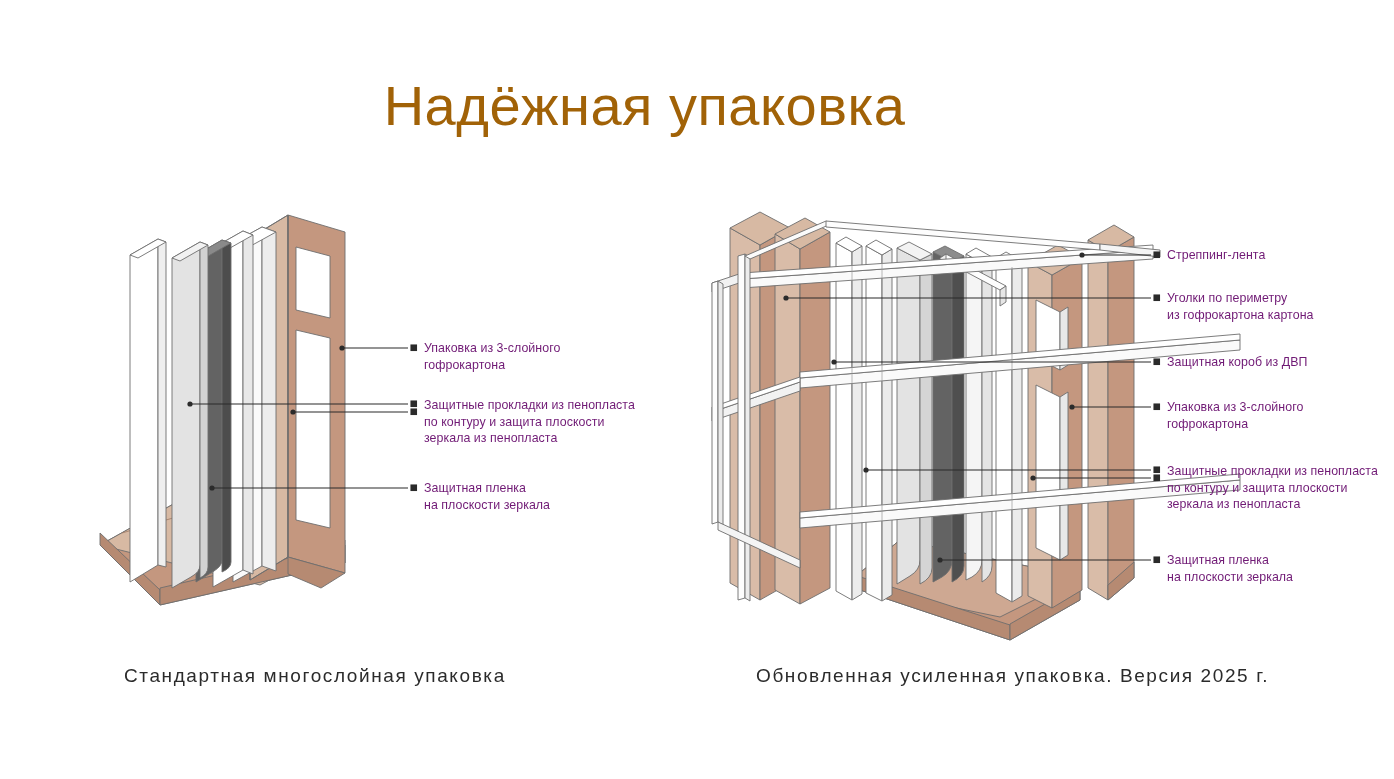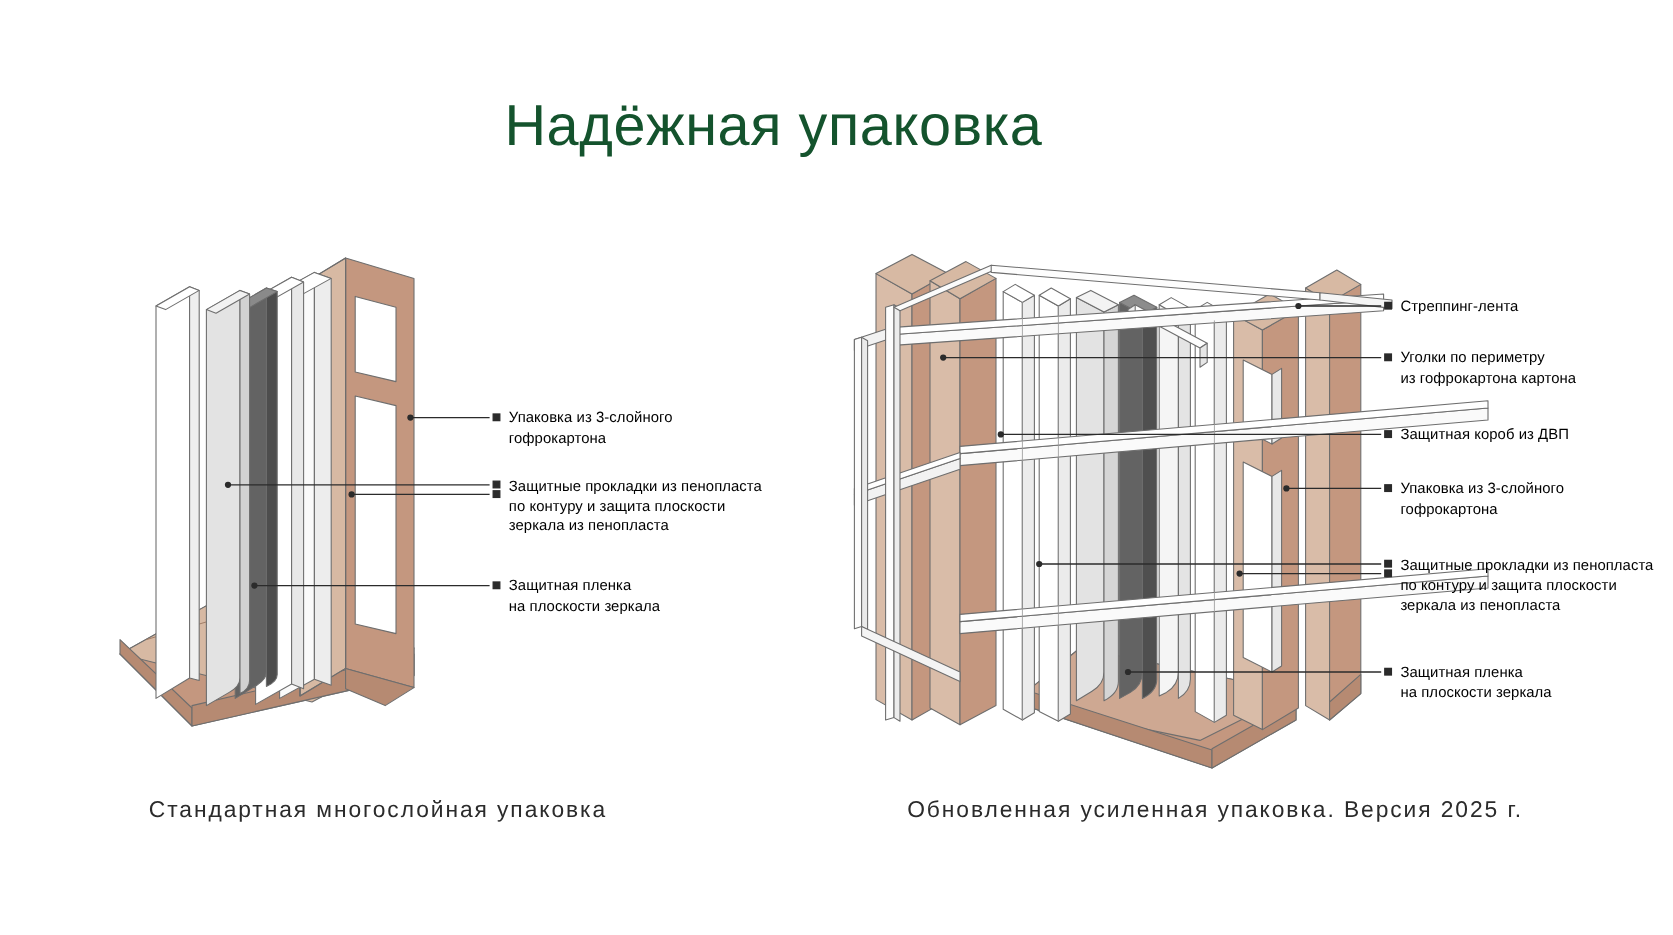--- a/index.html
+++ b/index.html
@@ -16,25 +16,25 @@
     -webkit-font-smoothing: antialiased;
   }
 
   
   #page-title {
     position: absolute;
     top: 74px;
     left: 0;
     width: 1289px;
     text-align: center;
-    font-size: 48px;
+    font-size: 56px;
     line-height: 64px;
     font-weight: 400;
     letter-spacing: 0.5px;
-    color: #14532d;
+    color: #a16207;
     font-family: "Liberation Sans", "DejaVu Sans", sans-serif;
   }
 
   
   .figure-caption {
     position: absolute;
     font-size: 19px;
     line-height: 24px;
     letter-spacing: 1.6px;
     color: #2b2b2b;
@@ -44,21 +44,21 @@
     margin-left: 46px;
   }
   #caption-left  { left: 78px;  top: 664px; }
   #caption-right { left: 710px; top: 664px; }
 
   
   .callout {
     position: absolute;
     font-size: 12.4px;
     line-height: 16.5px;
-    color: #000000;
+    color: #701a75;
     font-weight: 400;
     white-space: pre-line;
     letter-spacing: 0.05px;
     font-family: "Liberation Sans", "DejaVu Sans", sans-serif;
   }
 
   
   #callout-l-1 { left: 424px; top: 340px; }
   #callout-l-2 { left: 424px; top: 397px; }
   #callout-l-3 { left: 424px; top: 480px; }

